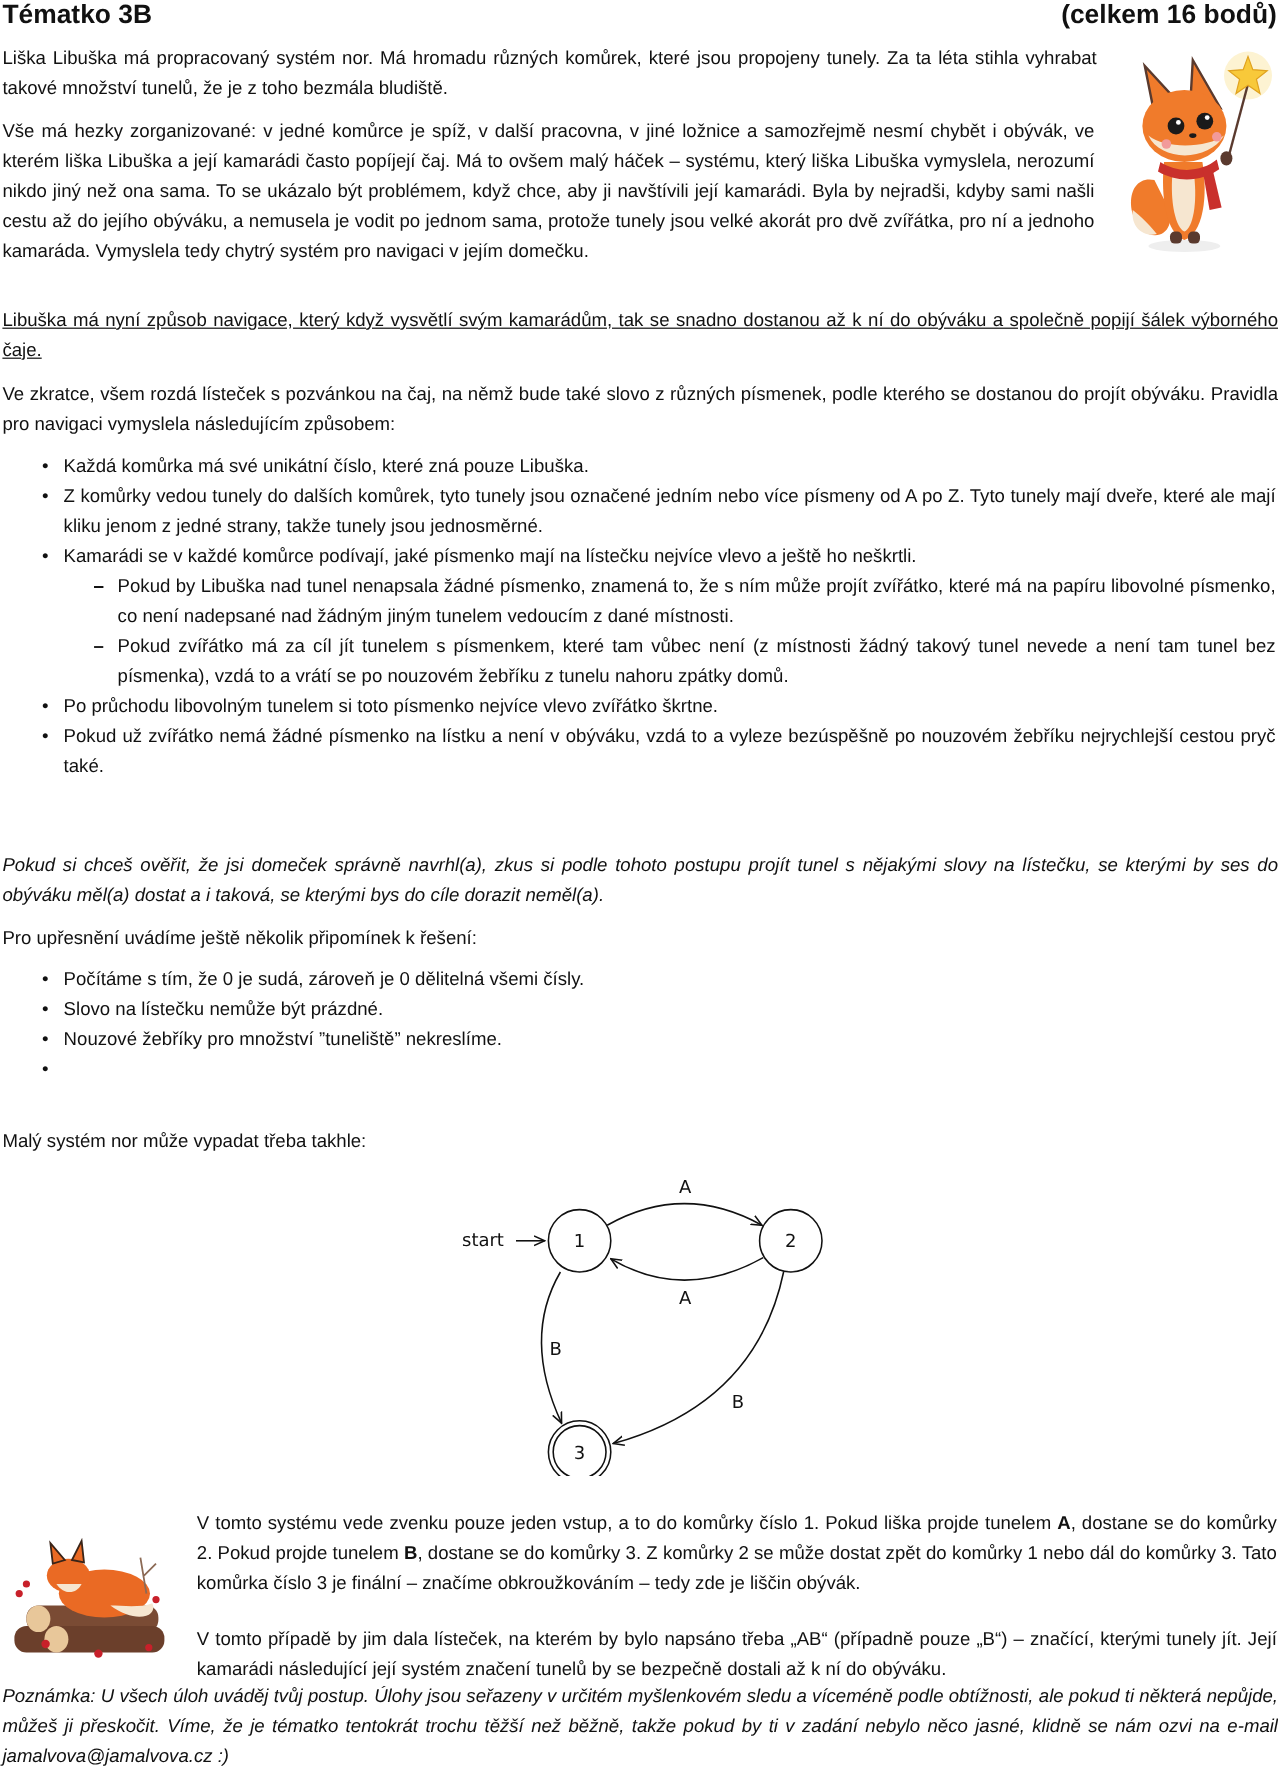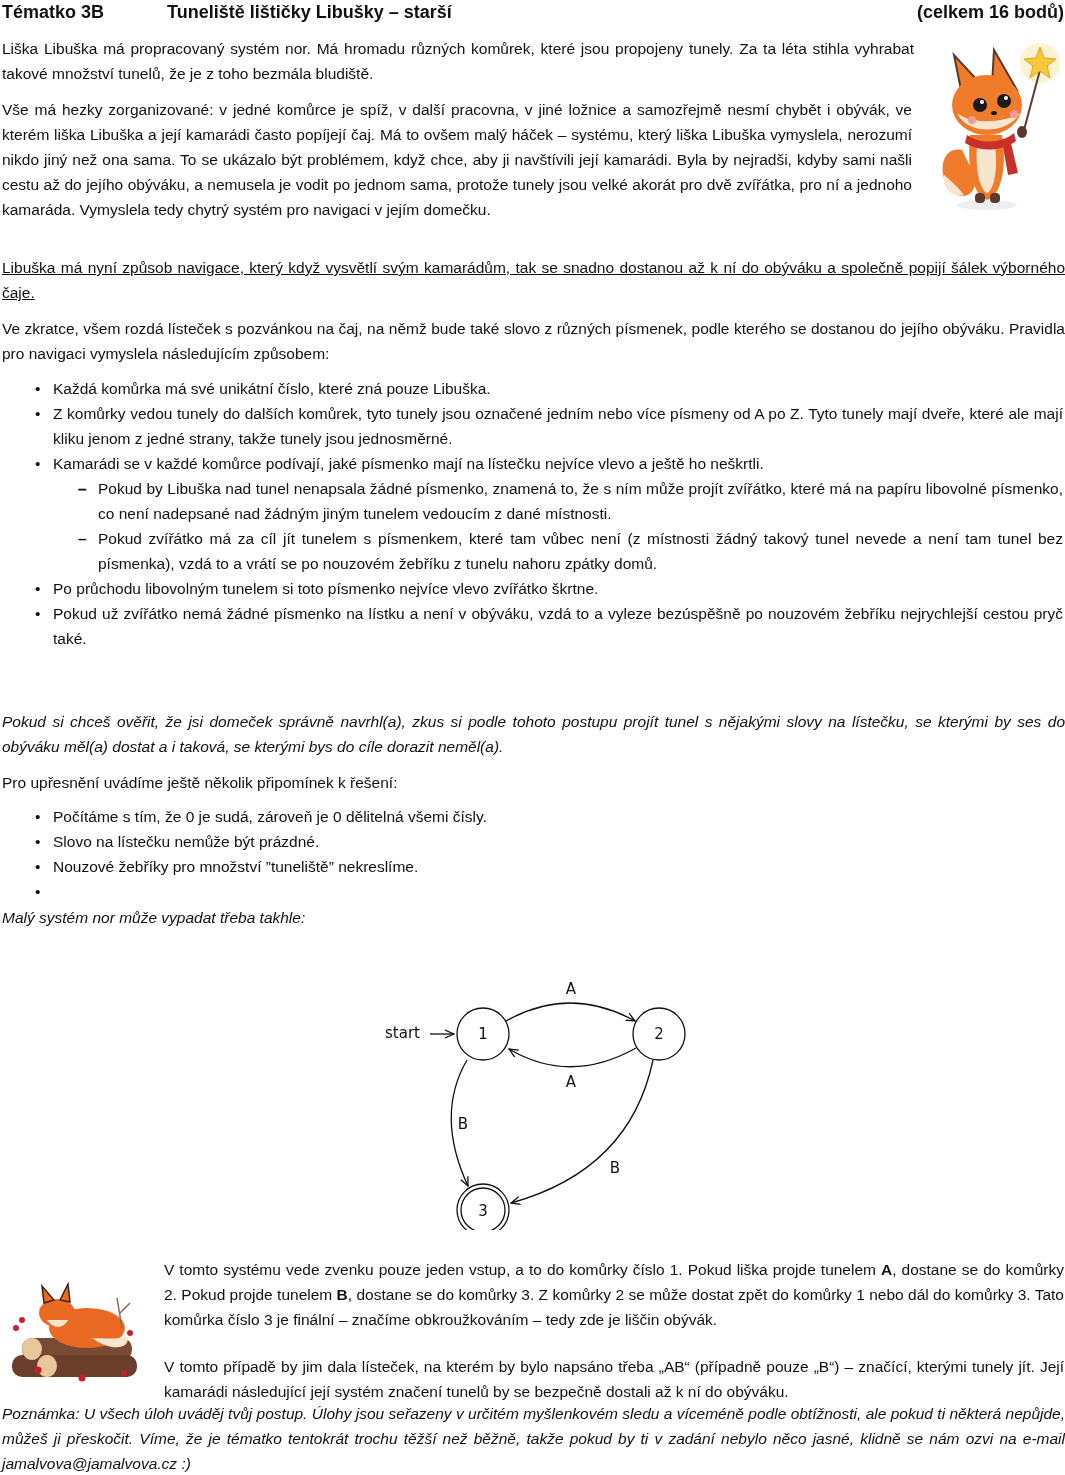--- a/index.html
+++ b/index.html
@@ -2,21 +2,21 @@
 <html><head>
 <meta charset="utf-8">
 <style>
   html, body { margin: 0; padding: 0; background: #ffffff; }
   body {
     width: 1065px; height: 1475px; overflow: hidden; position: relative;
     font-family: "Liberation Sans", "DejaVu Sans", sans-serif;
     color: #111111; font-size: 15.5px; line-height: 25px;
   }
   .page { position: absolute; left: 0; top: 0; width: 1065px; }
-  .header { position: absolute; left: 2px; top: 0; width: 1062px; height: 26px; font-weight: bold; font-size: 18px; line-height: 24px; text-align: right; }
+  .header { position: absolute; left: 2px; top: 0; width: 1062px; height: 26px; font-weight: bold; font-size: 22px; line-height: 24px; text-align: right; }
   .header .code { position: absolute; left: 0; top: 0; }
   .header .title { position: absolute; left: 165px; top: 0; }
   .header .points { position: absolute; right: 0; top: 0; }
   .p { position: absolute; left: 2px; margin: 0; text-align: justify; }
   .it { font-style: italic; }
   ul.bullets { position: absolute; left: 0; margin: 0; padding: 0; list-style: none; width: 1063px; }
   ul.bullets li { position: relative; padding-left: 53px; text-align: justify; }
   ul.bullets li .dot { position: absolute; left: 35px; top: 0; }
   ul.sub { margin: 0; padding: 0; list-style: none; }
   ul.sub li { position: relative; padding-left: 98px; margin-left: -53px; text-align: justify; }
@@ -27,21 +27,20 @@
   .diagram text { font-family: "DejaVu Sans", sans-serif; font-size: 15px; fill: #111; }
   b.bold { font-weight: bold; }
 </style>
 </head>
 <body>
 
 <div class="page">
 
   <div class="header">
     <span class="code">Tématko 3B</span>
-    <span class="title">Tuneliště lištičky Libušky – starší</span>
     <span class="points">(celkem 16 bodů)</span>
   </div>
 
   <p class="p" style="top:36px; width:912px;">Liška Libuška má propracovaný systém nor. Má hromadu různých komůrek, které jsou propojeny tunely. Za ta léta stihla vyhrabat takové množství tunelů, že je z toho bezmála bludiště.</p>
   <p class="p" style="top:97px; width:910px;">Vše má hezky zorganizované: v jedné komůrce je spíž, v další pracovna, v jiné ložnice a samozřejmě nesmí chybět i obývák, ve kterém liška Libuška a její kamarádi často popíjejí čaj. Má to ovšem malý háček – systému, který liška Libuška vymyslela, nerozumí nikdo jiný než ona sama. To se ukázalo být problémem, když chce, aby ji navštívili její kamarádi. Byla by nejradši, kdyby sami našli cestu až do jejího obýváku, a nemusela je vodit po jednom sama, protože tunely jsou velké akorát pro dvě zvířátka, pro ní a jednoho kamaráda. Vymyslela tedy chytrý systém pro navigaci v jejím domečku.</p>
 
   <svg class="fox1" viewBox="0 0 130 180">
     <ellipse cx="55" cy="170" rx="30" ry="5" fill="#eeeeee"></ellipse>
     <circle cx="108" cy="28" r="20" fill="#fdf3d2"></circle>
     <line x1="108" y1="35" x2="92" y2="95" stroke="#5a3a2e" stroke-width="2"></line>
@@ -62,21 +61,21 @@
     <circle cx="74" cy="63" r="2" fill="#ffffff"></circle>
     <ellipse cx="62" cy="78" rx="3" ry="2" fill="#1a1a1a"></ellipse>
     <circle cx="40" cy="85" r="4" fill="#f29a9a"></circle>
     <circle cx="82" cy="79" r="4" fill="#f29a9a"></circle>
     <path d="M35,100 C50,110 70,108 82,98 L84,106 C70,116 50,118 33,108 Z" fill="#c9302c"></path>
     <path d="M70,106 L76,140 L86,138 L78,104 Z" fill="#c9302c"></path>
     <ellipse cx="90" cy="97" rx="5" ry="6" fill="#5a3a2e"></ellipse>
   </svg>
 
   <p class="p" style="top:255px; width:1063px;text-decoration:underline;">Libuška má nyní způsob navigace, který když vysvětlí svým kamarádům, tak se snadno dostanou až k ní do obýváku a společně popijí šálek výborného čaje.</p>
-  <p class="p" style="top:316px; width:1063px;">Ve zkratce, všem rozdá lísteček s pozvánkou na čaj, na němž bude také slovo z různých písmenek, podle kterého se dostanou do jejího obýváku. Pravidla pro navigaci vymyslela následujícím způsobem:</p>
+  <p class="p" style="top:316px; width:1063px;">Ve zkratce, všem rozdá lísteček s pozvánkou na čaj, na němž bude také slovo z různých písmenek, podle kterého se dostanou do projít obýváku. Pravidla pro navigaci vymyslela následujícím způsobem:</p>
 
   <ul class="bullets" style="top:376px;">
     <li><span class="dot">•</span><span>Každá komůrka má své unikátní číslo, které zná pouze Libuška.</span></li>
     <li><span class="dot">•</span><span>Z komůrky vedou tunely do dalších komůrek, tyto tunely jsou označené jedním nebo více písmeny od A po Z. Tyto tunely mají dveře, které ale mají kliku jenom z jedné strany, takže tunely jsou jednosměrné.</span></li>
     <li><span class="dot">•</span><span>Kamarádi se v každé komůrce podívají, jaké písmenko mají na lístečku nejvíce vlevo a ještě ho neškrtli.</span>
       <ul class="sub">
         <li><span class="dash">–</span></li>
         <li><span class="dash">–</span><span>Pokud by Libuška nad tunel nenapsala žádné písmenko, znamená to, že s ním může projít zvířátko, které má na papíru libovolné písmenko, co není nadepsané nad žádným jiným tunelem vedoucím z dané místnosti.</span></li>
         <li><span class="dash">–</span><span>Pokud zvířátko má za cíl jít tunelem s písmenkem, které tam vůbec není (z místnosti žádný takový tunel nevede a není tam tunel bez písmenka), vzdá to a vrátí se po nouzovém žebříku z tunelu nahoru zpátky domů.</span></li>
       </ul>
@@ -88,21 +87,21 @@
   <p class="p it" style="top:709px; width:1063px;">Pokud si chceš ověřit, že jsi domeček správně navrhl(a), zkus si podle tohoto postupu projít tunel s nějakými slovy na lístečku, se kterými by ses do obýváku měl(a) dostat a i taková, se kterými bys do cíle dorazit neměl(a).</p>
   <p class="p" style="top:770px; width:1063px;">Pro upřesnění uvádíme ještě několik připomínek k řešení:</p>
 
   <ul class="bullets" style="top:804px;">
     <li><span class="dot">•</span><span>Počítáme s tím, že 0 je sudá, zároveň je 0 dělitelná všemi čísly.</span></li>
     <li><span class="dot">•</span><span>Slovo na lístečku nemůže být prázdné.</span></li>
     <li><span class="dot">•</span><span>Nouzové žebříky pro množství ”tuneliště” nekreslíme.</span></li>
     <li><span class="dot">•</span></li>
   </ul>
 
-  <p class="p" style="top:905px; width:1063px;font-style:italic;">Malý systém nor může vypadat třeba takhle:</p>
+  <p class="p" style="top:939px; width:1063px;">Malý systém nor může vypadat třeba takhle:</p>
 
   <svg class="diagram" viewBox="0 0 330 260">
     <defs>
       <marker id="arr" markerWidth="10" markerHeight="10" refX="9" refY="5" orient="auto" markerUnits="userSpaceOnUse">
         <path d="M0,1 L9,5 L0,9" fill="none" stroke="#111" stroke-width="1.3"></path>
       </marker>
     </defs>
     <text x="15" y="68">start</text>
     <line x1="60" y1="64" x2="84" y2="64" stroke="#111" stroke-width="1.3" marker-end="url(#arr)"></line>
     <circle cx="113" cy="64" r="26" fill="none" stroke="#111" stroke-width="1.3"></circle>

